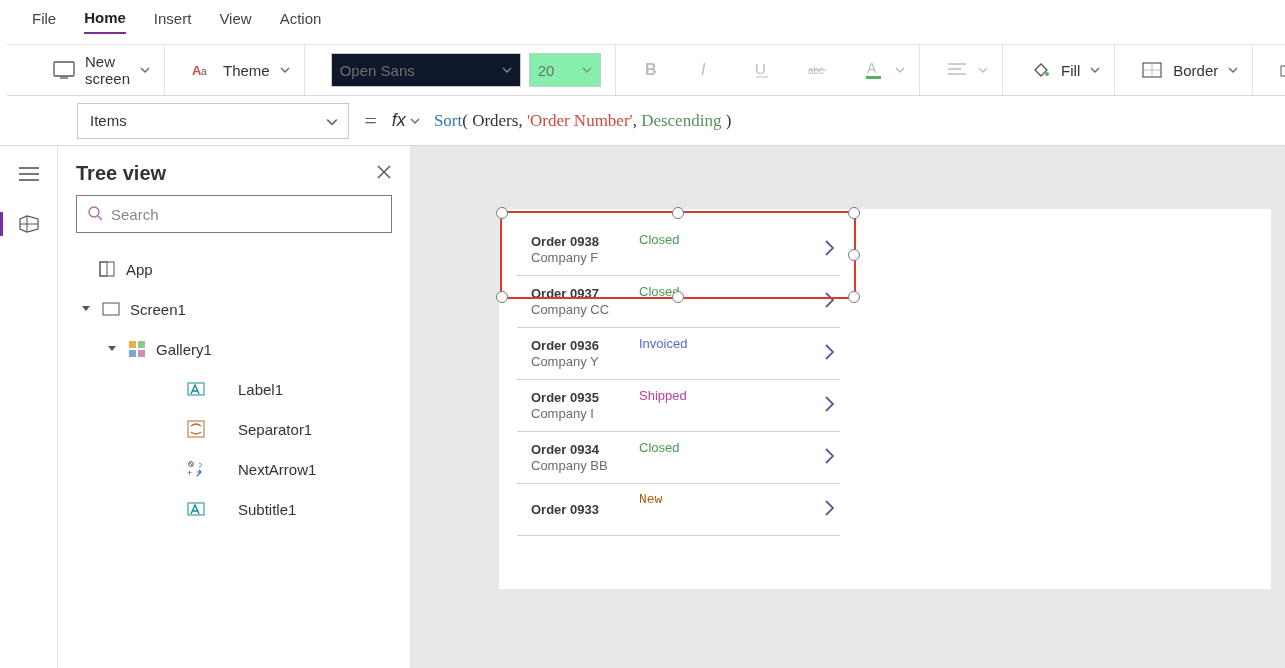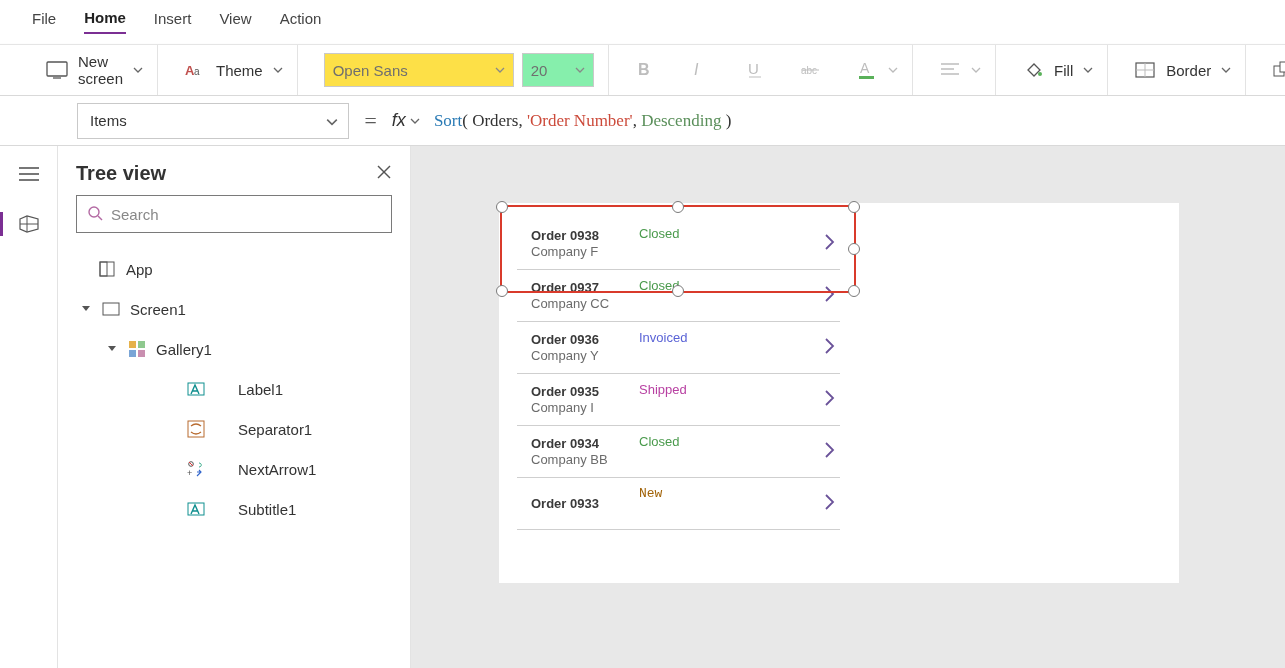--- a/index.html
+++ b/index.html
@@ -2,27 +2,27 @@
 <html><head>
 <meta charset="utf-8">
 <style>
   * { box-sizing: border-box; }
   html, body { margin:0; padding:0; font-family: "Segoe UI", Arial, sans-serif; background:#fff; color:#333; width:1285px; height:668px; overflow:hidden;}
   
   .menubar { display:flex; align-items:center; height:44px; padding:0 20px 0 32px; border-bottom:1px solid #fdfdfd; gap:28px;}
   .menu-item { font-size:15px; color:#444; cursor:pointer; padding-bottom:6px;}
   .menu-item.active { font-weight:600; color:#222; border-bottom:2px solid #7b2f93;}
   
-  .toolbar { display:flex; align-items:center; height:52px; border-top:1px solid #e5e5e5; border-bottom:1px solid #d9d9d9; padding:0 0 0 32px; gap:12px;}
+  .toolbar { display:flex; align-items:center; height:52px; border-top:1px solid #e5e5e5; border-bottom:1px solid #d9d9d9; padding:0 0 0 32px; gap:12px;margin-left:7px;}
   .tgroup { display:flex; align-items:center; height:100%; padding:0 14px; border-right:1px solid #e3e3e3; gap:10px;}
   .tgroup.last { border-right:none;}
   .tb-label { font-size:15px; color:#333;}
   .chev { width:10px; height:10px; display:inline-block;}
   .chev svg{display:block;}
-  .fontbox { width:190px; height:34px; border:1px solid #c9c9c9; display:flex; align-items:center; padding:0 8px; font-size:15px; color:#6f6f6f; justify-content:space-between; background:#fde047;}
+  .fontbox { width:190px; height:34px; border:1px solid #c9c9c9; display:flex; align-items:center; padding:0 8px; font-size:15px; color:#6f6f6f; justify-content:space-between; background:#0f172a;}
   .sizebox { width:72px; height:34px; border:1px solid #c9c9c9; display:flex; align-items:center; padding:0 8px; font-size:15px; color:#6f6f6f; justify-content:space-between; background:#86efac;}
   .ico { display:inline-flex; align-items:center; justify-content:center; width:22px; height:22px;}
   .ico svg { display:block;}
   
   .fxbar { display:flex; align-items:center; height:50px; border-bottom:1px solid #d9d9d9; padding:0 0 0 36px; gap:14px;}
   .propsel { width:272px; height:36px; border:1px solid #c9c9c9; display:flex; align-items:center; padding:0 12px; justify-content:space-between; font-size:15px; color:#333; background:#fff;margin-left:41px;}
   .eq { font-size:22px; color:#5a5a5a; font-family: Georgia, serif; font-style:italic;}
   .fx { font-size:18px; color:#333; font-style:italic;}
   .formula { flex:1; height:36px; font-family: Liberation Serif, serif; font-size:17px; display:flex; align-items:center; white-space:pre;}
   .t-fn  { color:#2b7bb5;}
@@ -45,21 +45,21 @@
   .treelist { padding:4px 0; font-size:15px;}
   .tnode { display:flex; align-items:center; height:40px; gap:8px; cursor:pointer;}
   .expander { width:12px; display:inline-flex; justify-content:center;}
   .tlabel { color:#333;}
   .ind0 { padding-left:18px;}
   .ind1 { padding-left:22px;}
   .ind2 { padding-left:48px;}
   .ind3 { padding-left:84px;gap:31px;}
   
   .canvas { flex:1; background:#e8e8e8; position:relative;}
-  .screen { position:absolute; left:88px; top:57px; width:680px; height:380px; background:#fff;}
+  .screen { position:absolute; left:88px; top:63px; width:772px; height:380px; background:#fff;}
   .gallery { position:absolute; left:18px; top:15px; width:323px;}
   .grow { height:52px; border-bottom:1px solid #cfcfcf; display:flex; align-items:center; padding:6px 4px 6px 14px; position:relative;}
   .grow .title { font-size:13px; font-weight:700; color:#3a3a3a; line-height:16px;}
   .grow .sub   { font-size:13px; color:#6b6b6b; line-height:15px;}
   .grow .status{ position:absolute; left:122px; top:8px; font-size:13px;}
   .grow .arrow { margin-left:auto; color:#6a5299;}
   .st-closed  { color:#4a9a4c;}
   .st-invoiced{ color:#5a63d6;}
   .st-shipped { color:#b841a2;}
   .st-new     { color:#a16207;font-family:Liberation Mono, monospace;}

